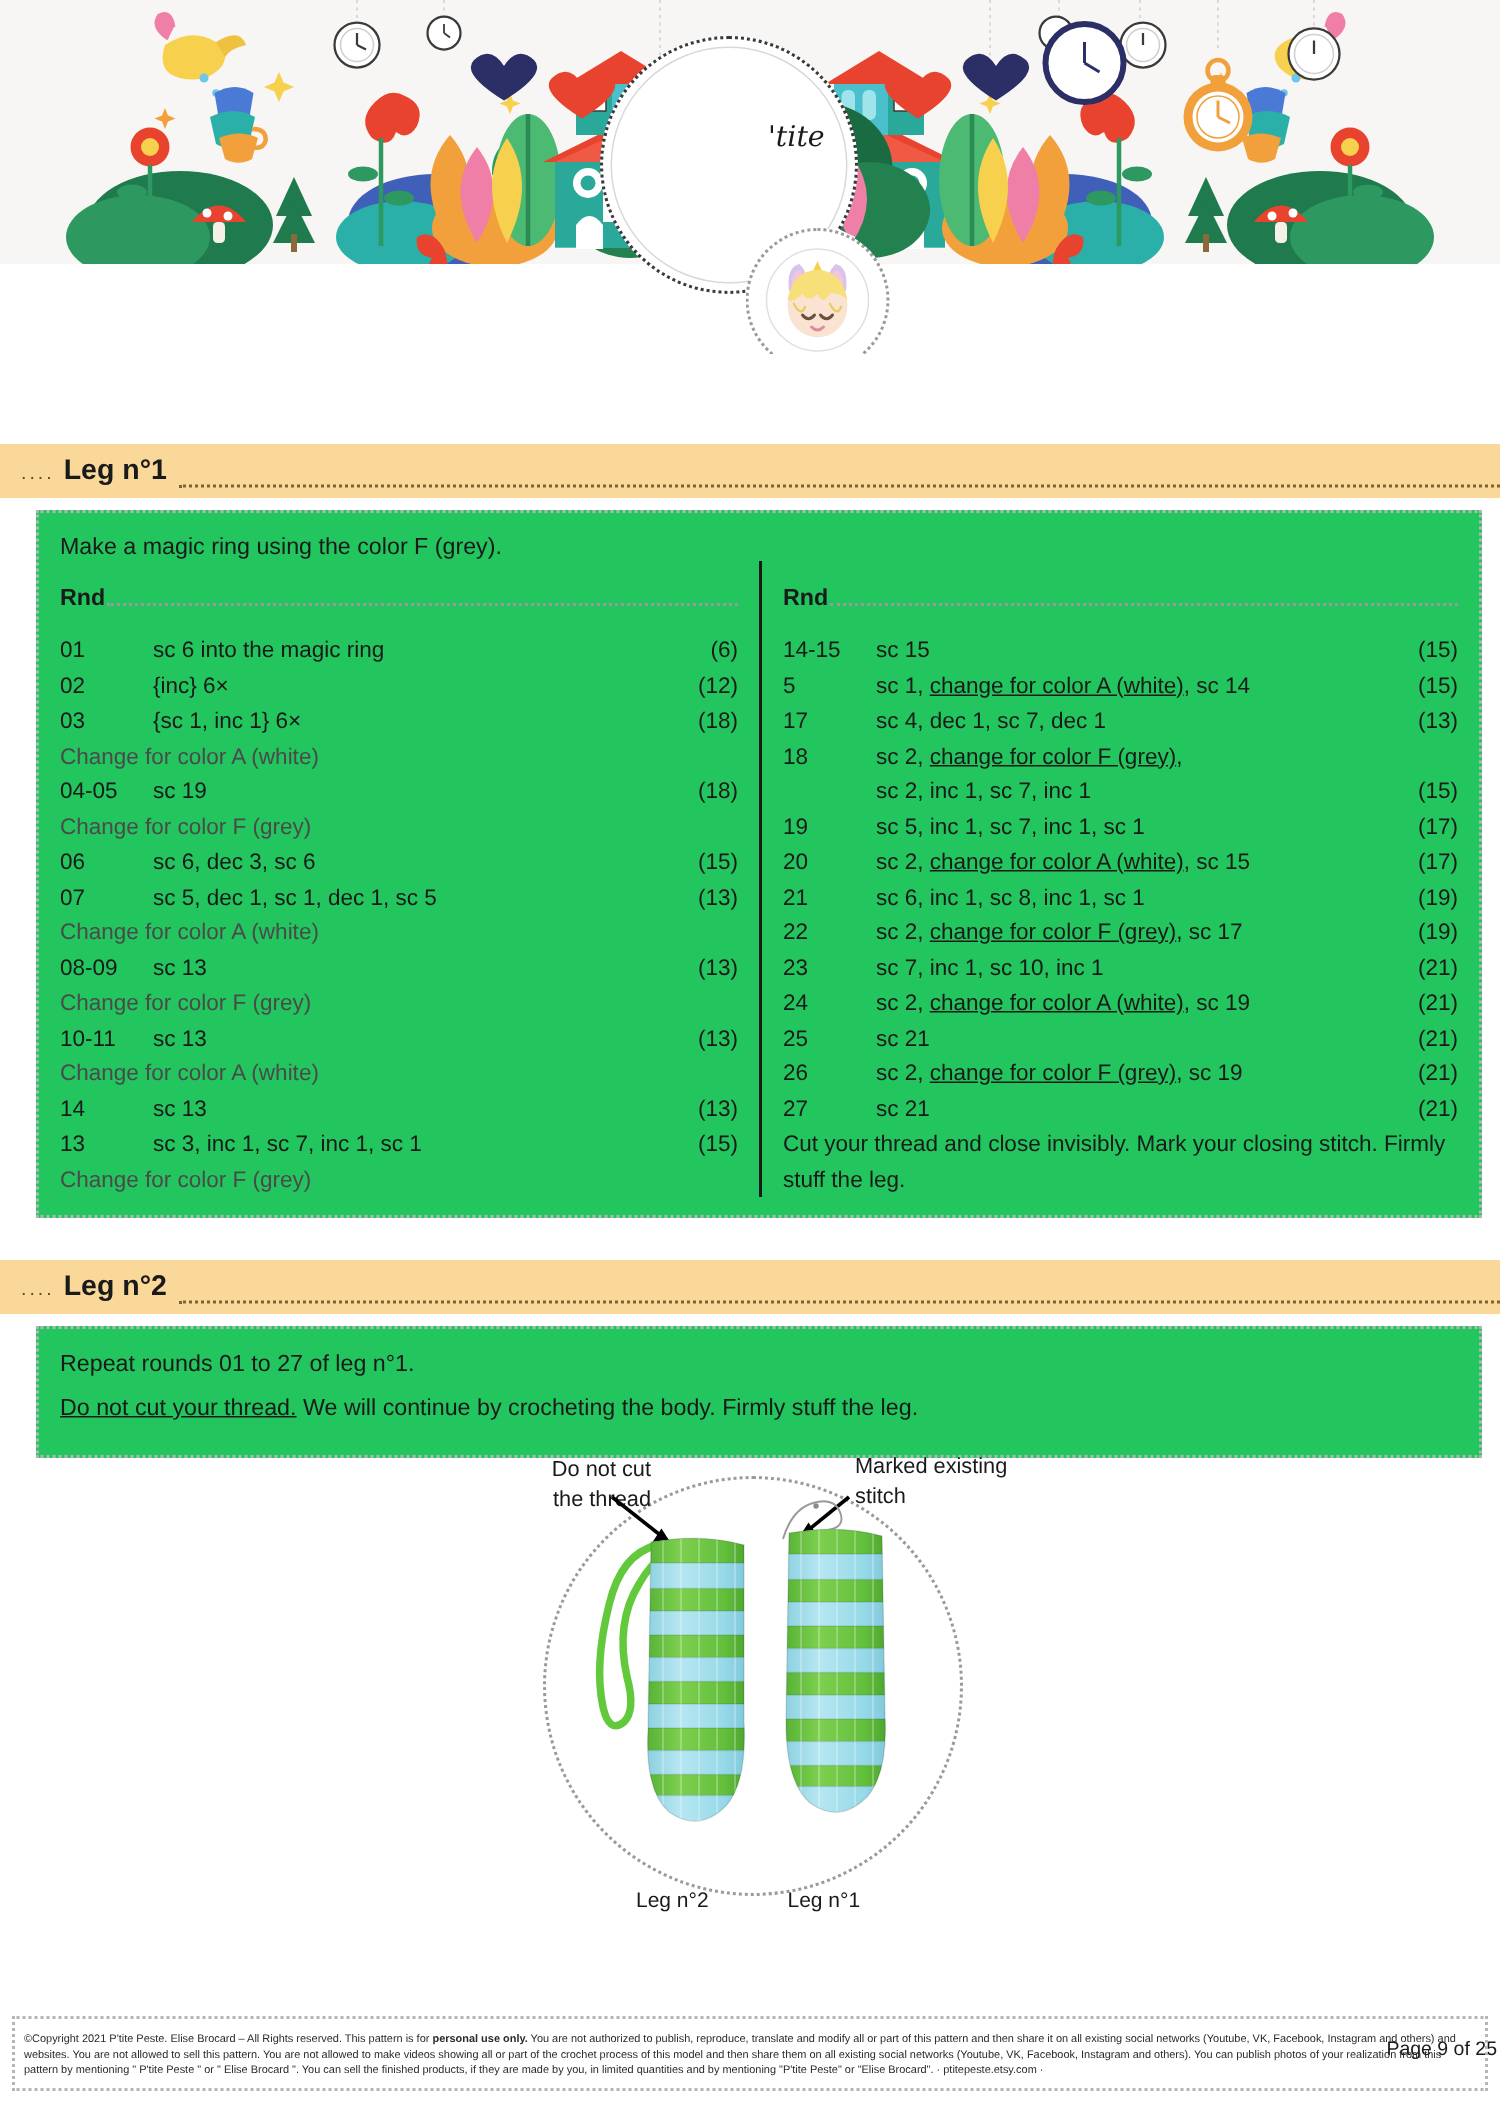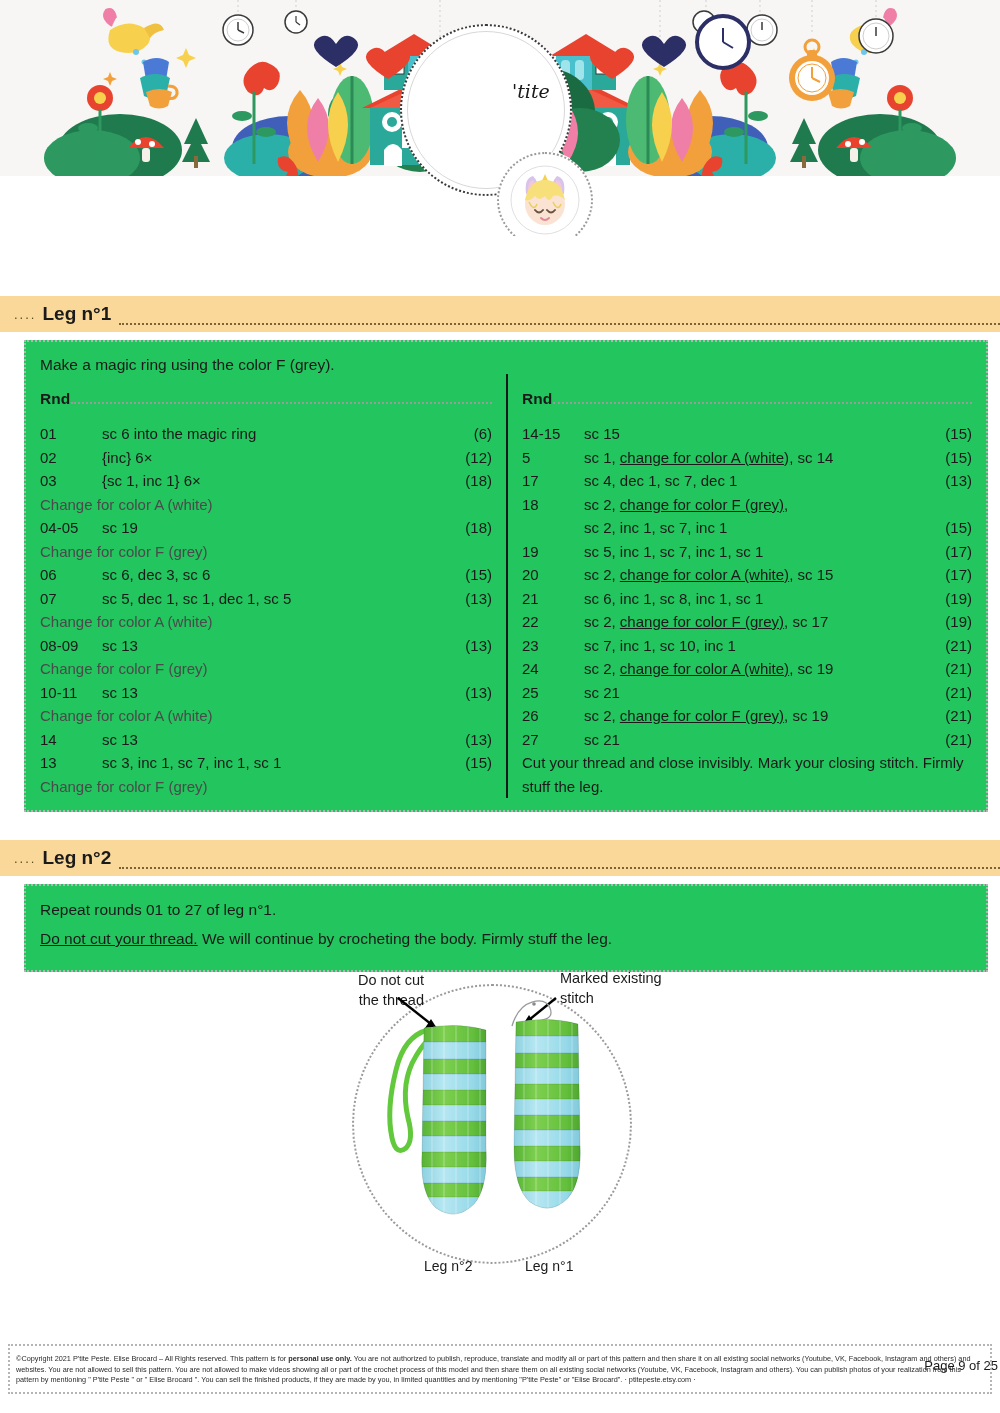--- a/index.html
+++ b/index.html
@@ -96,21 +96,21 @@
   .row .cnt { width:46px; text-align:right; flex-shrink:0; }
   .row.cont .num { width:62px; }
   .note-row { font-size:15px; line-height:23.5px; color:#4a4a4a; }
   .u { text-decoration:underline; }
   .closing { font-size:15px; line-height:23.5px; color:#1a1a1a; margin-top:0; }
 
   .leg2-body { padding:12px 14px 14px 14px; }
   .leg2-body p { margin:0 0 6px 0; font-size:15.5px; line-height:23px; }
 
   
-  .photo-zone { position:absolute; left:0; top:960px; width:912px; height:320px; }
+  .photo-zone { position:absolute; left:10px; top:960px; width:912px; height:320px; }
   .photo-circle {
     position:absolute; left:352px; top:24px; width:280px; height:280px;
     border-radius:50%; border:2px dotted #9a9a9a;
   }
   .ann { position:absolute; font-size:14.5px; line-height:20px; color:#1a1a1a; }
   .ann-left { left:334px; top:10px; width:90px; text-align:right; }
   .ann-right { left:560px; top:8px; width:110px; }
   .cap { position:absolute; font-size:14px; color:#1a1a1a; }
   .cap-2 { left:424px; top:1258px; }
   .cap-1 { left:525px; top:1258px; }

